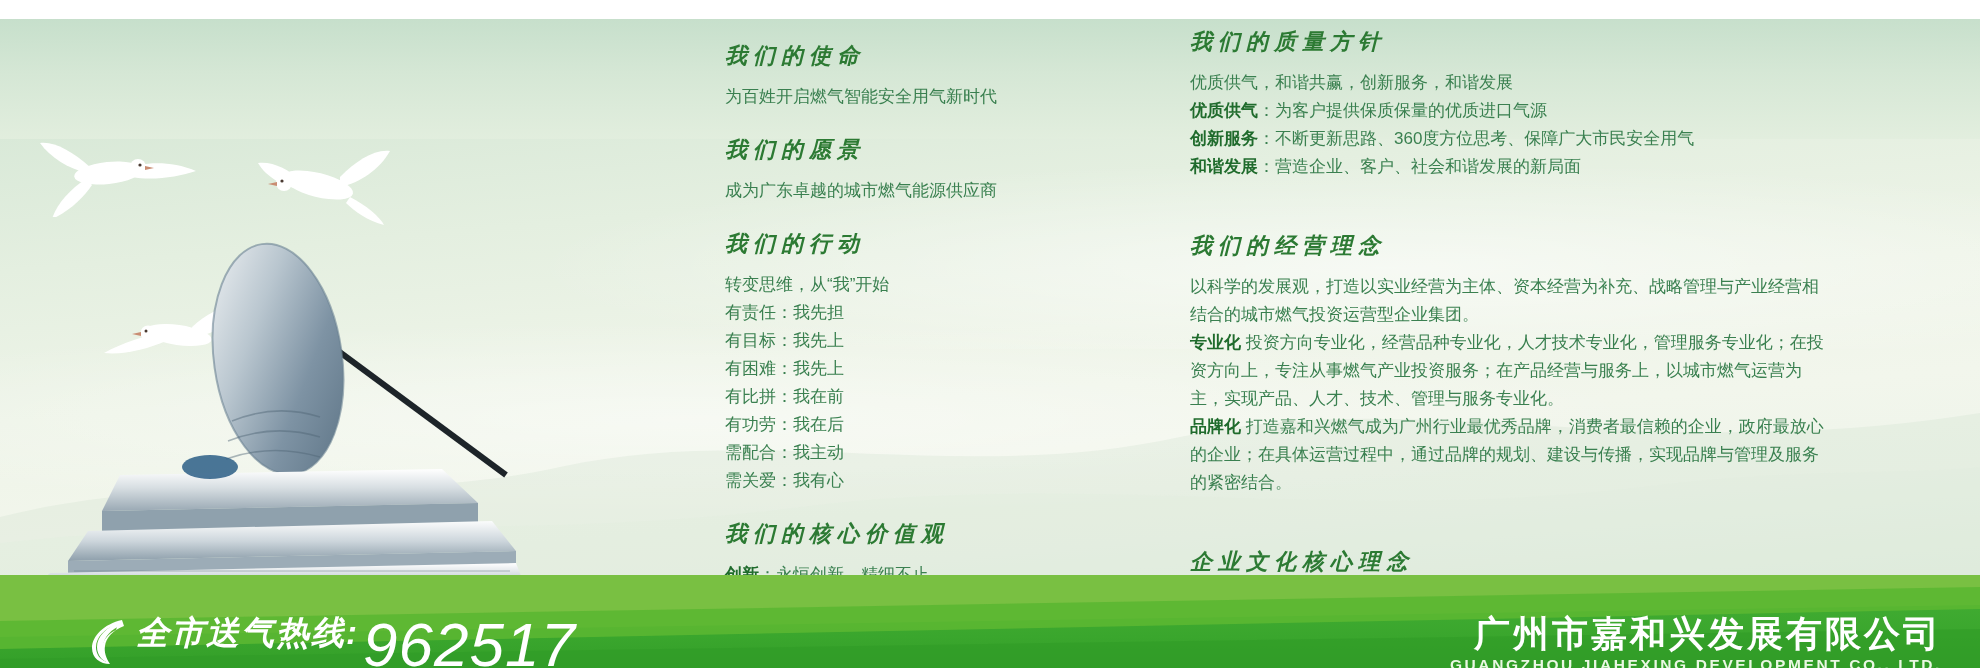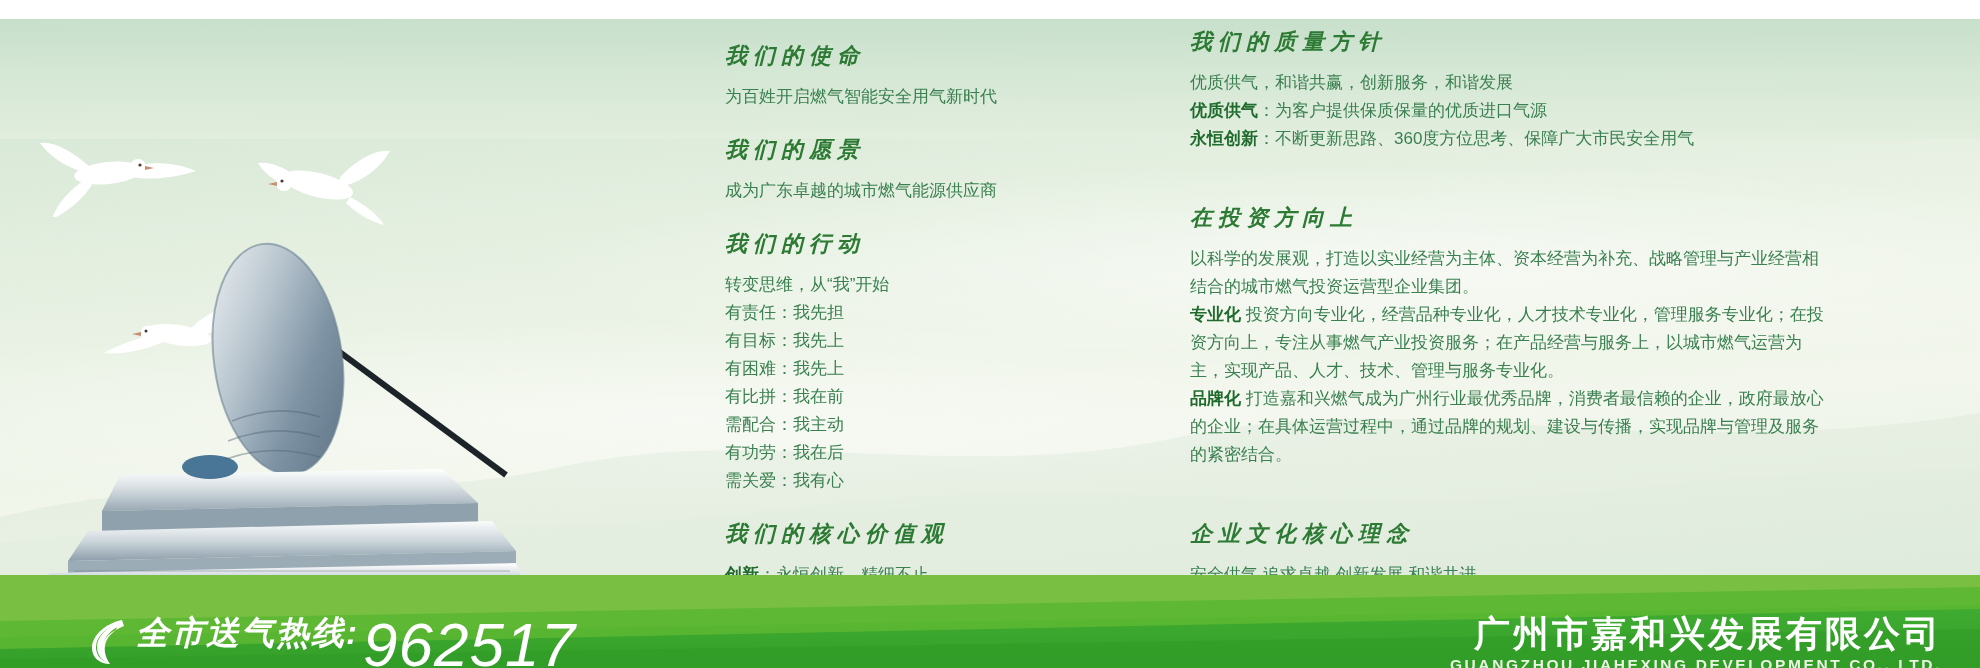--- a/index.html
+++ b/index.html
@@ -248,22 +248,22 @@
       <div class="line">成为广东卓越的城市燃气能源供应商</div>
     </div>
 
     <div class="block list">
       <div class="heading">我们的行动</div>
       <div class="line">转变思维，从“我”开始</div>
       <div class="line">有责任：我先担</div>
       <div class="line">有目标：我先上</div>
       <div class="line">有困难：我先上</div>
       <div class="line">有比拼：我在前</div>
+      <div class="line">有功劳：我在后</div>
       <div class="line">需配合：我主动</div>
-      <div class="line">有功劳：我在后</div>
       <div class="line">需关爱：我有心</div>
     </div>
 
     <div class="block">
       <div class="heading">我们的核心价值观</div>
       <div class="line">
         <span class="kw">创新</span><span>：</span><span>永恒创新，精细不止</span>
       </div>
       <div class="line">
         <span class="kw">和谐</span><span>：</span><span>和谐共赢</span>
@@ -277,28 +277,31 @@
 
   <div class="col col-right">
 
     <div class="block">
       <div class="heading">我们的质量方针</div>
       <div class="line">优质供气，和谐共赢，创新服务，和谐发展</div>
       <div class="line">
         <span class="kw">优质供气</span><span>：</span><span>为客户提供保质保量的优质进口气源</span>
       </div>
       <div class="line">
-        <span class="kw">永恒创新</span><span>：</span><span>不断更新思路、360度方位思考、保障广大市民安全用气</span>
+        <span class="kw">创新服务</span><span>：</span><span>不断更新思路、360度方位思考、保障广大市民安全用气</span>
+      </div>
+      <div class="line">
+        <span class="kw">和谐发展</span><span>：</span><span>营造企业、客户、社会和谐发展的新局面</span>
       </div>
     </div>
 
     <div class="spacer-md"></div>
 
     <div class="block">
-      <div class="heading">在投资方向上</div>
+      <div class="heading">我们的经营理念</div>
       <div class="para">以科学的发展观，打造以实业经营为主体、资本经营为补充、战略管理与产业经营相结合的城市燃气投资运营型企业集团。</div>
       <div class="para">
         <span class="kw">专业化</span><span> 投资方向专业化，经营品种专业化，人才技术专业化，管理服务专业化；在投资方向上，专注从事燃气产业投资服务；在产品经营与服务上，以城市燃气运营为主，实现产品、人才、技术、管理与服务专业化。</span>
       </div>
       <div class="para">
         <span class="kw">品牌化</span><span> 打造嘉和兴燃气成为广州行业最优秀品牌，消费者最信赖的企业，政府最放心的企业；在具体运营过程中，通过品牌的规划、建设与传播，实现品牌与管理及服务的紧密结合。</span>
       </div>
     </div>
 
     <div class="spacer-md"></div>

